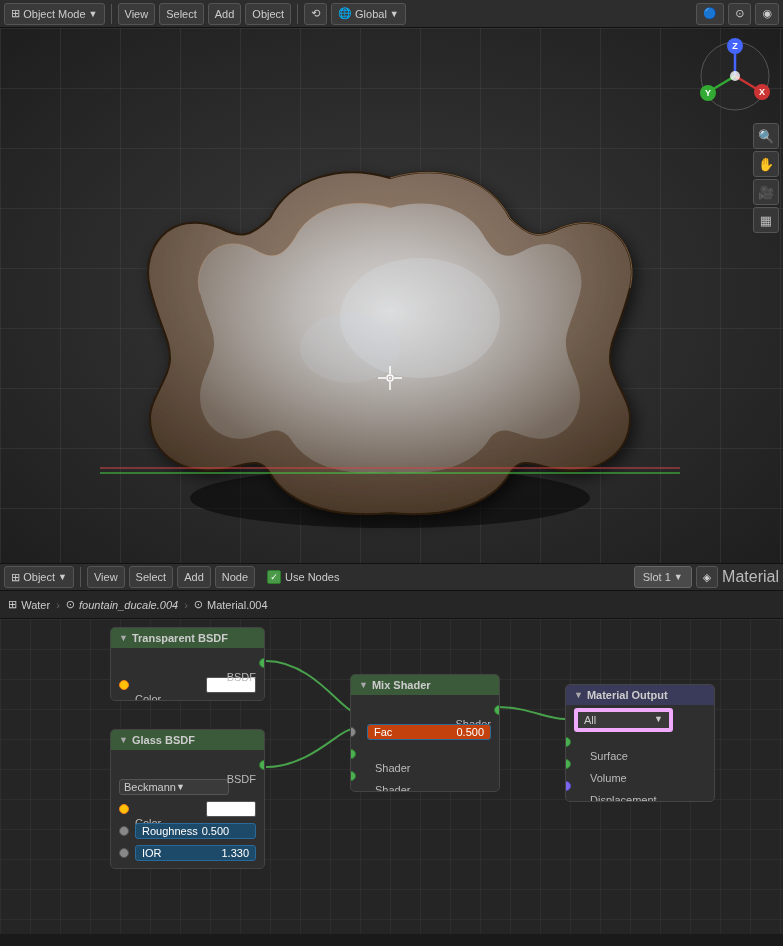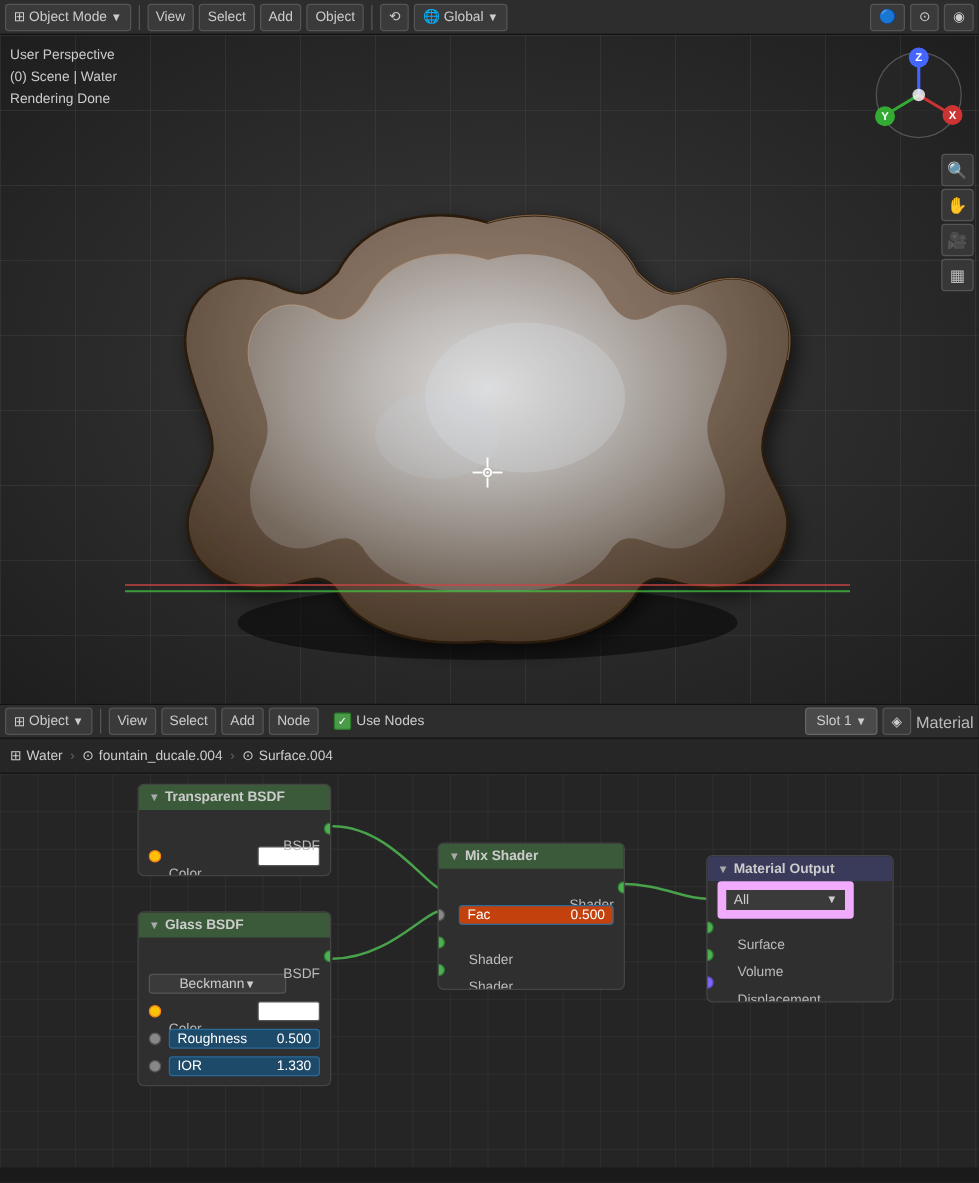--- a/index.html
+++ b/index.html
@@ -220,21 +220,21 @@
     }
     .node-dropdown {
       background: #3a3a3a;
       border: 1px solid #555;
       border-radius: 3px;
       padding: 1px 4px;
       font-size: 11px;
       color: #ccc;
       display: flex;
       align-items: center;
-      justify-content: center;
+      justify-content: flex-start;
       width: 110px;
     }
     .node-field {
       background: #1e4a6a;
       border: 1px solid #2a6a9a;
       border-radius: 3px;
       padding: 1px 6px;
       font-size: 11px;
       color: #fff;
       display: flex;
@@ -318,29 +318,29 @@
       border-radius: 2px;
       display: flex;
       align-items: center;
       justify-content: center;
       color: white;
       font-size: 9px;
     }
 
     .material-output-dropdown {
       background: #3a3a3a;
-      border: 7px solid #f0abfc;
+      border: 4px solid #f0abfc;
       border-radius: 3px;
       padding: 2px 6px;
       font-size: 11px;
       color: #ccc;
       display: flex;
       align-items: flex-start;
       justify-content: space-between;
-      width: 109px;
+      width: 99px;
       cursor: pointer;
     }
   </style>
 </head>
 <body>
 
 <div id="top-toolbar">
   <div class="toolbar-item">
     <span>⊞</span>
     <span>Object Mode</span>
@@ -474,25 +474,20 @@
       <line x1="0" y1="-12" x2="0" y2="-4" stroke="white" stroke-width="1.5"></line>
       <line x1="0" y1="4" x2="0" y2="12" stroke="white" stroke-width="1.5"></line>
       <circle cx="0" cy="0" r="3" fill="none" stroke="white" stroke-width="1.5"></circle>
       <circle cx="0" cy="0" r="1" fill="white"></circle>
     </g>
 
     <line x1="0" y1="390" x2="783" y2="390" stroke="#cc4444" stroke-width="1.5" opacity="0.7"></line>
     <line x1="0" y1="395" x2="783" y2="395" stroke="#44cc44" stroke-width="1.5" opacity="0.7"></line>
   </svg>
 
-  <div id="viewport-info">
-    <div>User Perspective</div>
-    <div>(0) Scene | Water</div>
-    <div>Rendering Done</div>
-  </div>
 
   <div id="nav-gizmo">
     <svg viewBox="0 0 80 80" width="80" height="80" xmlns="http://www.w3.org/2000/svg">
       <circle cx="40" cy="40" r="34" fill="rgba(40,40,40,0.6)" stroke="#555" stroke-width="1"></circle>
 
       <line x1="40" y1="40" x2="40" y2="12" stroke="#4466ff" stroke-width="2.5"></line>
       <circle cx="40" cy="10" r="8" fill="#4466ff"></circle>
       <text x="40" y="13" text-anchor="middle" fill="white" font-size="9" font-weight="bold">Z</text>
 
       <line x1="40" y1="40" x2="65" y2="55" stroke="#cc3333" stroke-width="2.5"></line>
@@ -539,33 +534,33 @@
     <span>Use Nodes</span>
   </div>
   <div id="slot-selector">
     <div class="select-dropdown" style="width:58px;">
       <span>Slot 1</span>
       <span style="font-size:9px;">▼</span>
     </div>
     <div class="toolbar-item" style="background:#3a3a3a;">
       <span>◈</span>
     </div>
-    <span style="color:#bbb; font-size:13px;">Material</span>
+    <span style="color:#bbb; font-size:16px;">Material</span>
   </div>
 </div>
 
 <div id="breadcrumb-bar">
   <span>⊞</span>
   <span style="color:#ccc; cursor:pointer;">Water</span>
   <span class="breadcrumb-sep">›</span>
   <span>⊙</span>
-  <span style="color:#ccc; cursor:pointer;">fountain_ducale.004</span>
+  <span style="color:#ccc; cursor:pointer;font-style:italic;">fountain_ducale.004</span>
   <span class="breadcrumb-sep">›</span>
   <span>⊙</span>
-  <span style="color:#ccc; cursor:pointer;">Surface.004</span>
+  <span style="color:#ccc; cursor:pointer;">Material.004</span>
 </div>
 
 <div id="node-editor">
   <div id="node-grid"></div>
 
   <svg id="connections-svg" xmlns="http://www.w3.org/2000/svg">
 
     <path d="M 266 42 C 310 42, 340 88, 352 92" stroke="#4caf50" stroke-width="2" fill="none" opacity="0.9"></path>
 
     <path d="M 266 148 C 310 148, 340 110, 352 110" stroke="#4caf50" stroke-width="2" fill="none" opacity="0.9"></path>
@@ -613,21 +608,21 @@
       </div>
 
       <div class="node-row">
         <div class="node-socket socket-yellow"></div>
         <span class="node-label">Color</span>
         <div class="node-color-box" style="background:#ffffff; margin-left:auto;"></div>
       </div>
 
       <div class="node-row">
         <div class="node-socket socket-grey"></div>
-        <div class="node-field" style="flex:1; justify-content:space-between;">
+        <div class="node-field" style="flex:1; ">
           <span>Roughness</span>
           <span>0.500</span>
         </div>
       </div>
 
       <div class="node-row">
         <div class="node-socket socket-grey"></div>
         <div class="node-field" style="flex:1; justify-content:space-between;">
           <span>IOR</span>
           <span>1.330</span>

